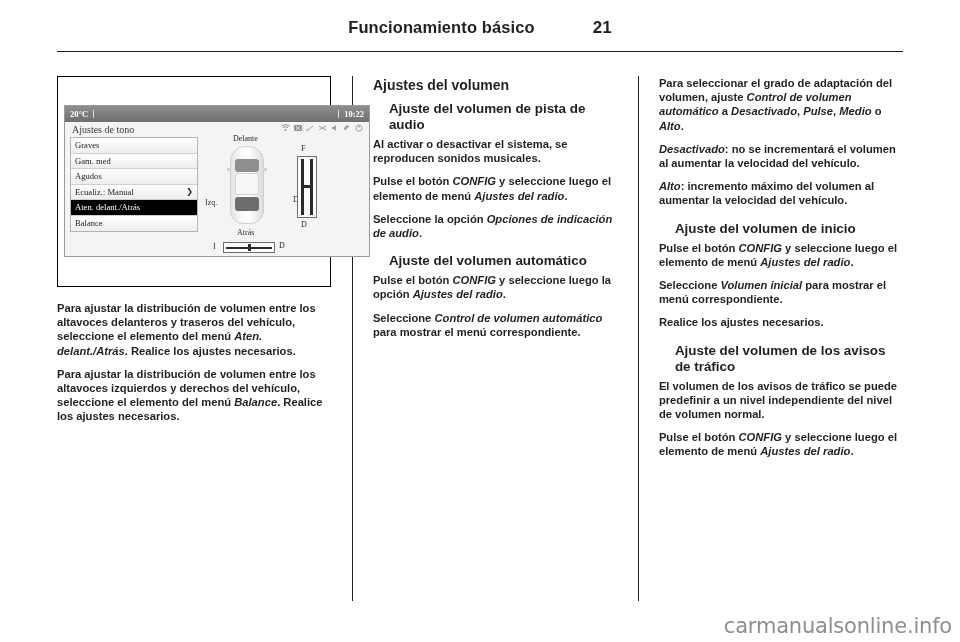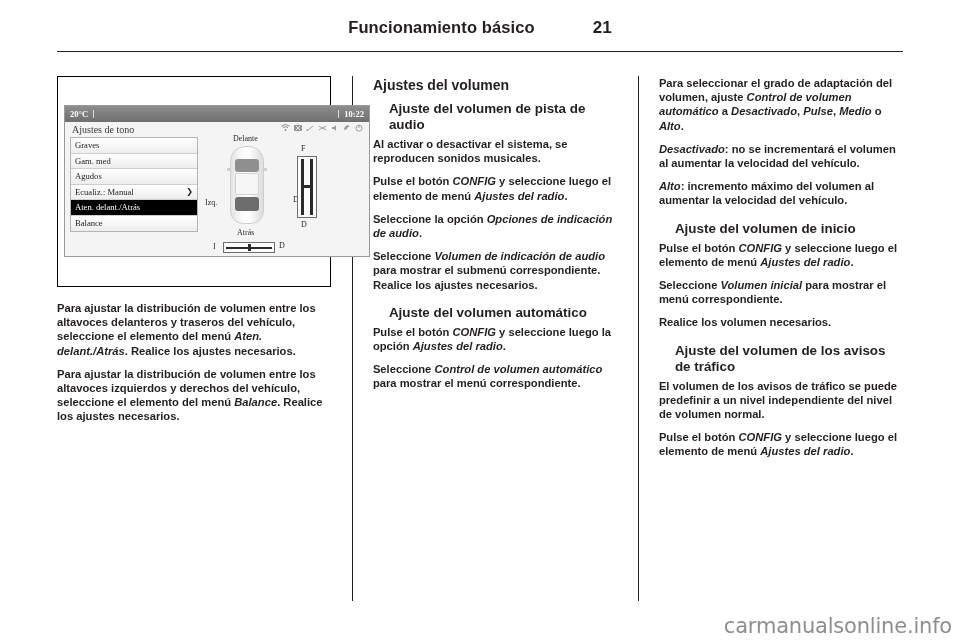--- a/index.html
+++ b/index.html
@@ -476,40 +476,39 @@
     <div class="col-divider"></div>
     <div class="col-gap"></div>
 
     <div class="col">
       <h2 class="sect">Ajustes del volumen</h2>
       <h3 class="sub">Ajuste del volumen de pista de audio</h3>
 
       <p class="body"><span>Al activar o desactivar el sistema, se reproducen sonidos musicales.</span></p>
       <p class="body"><span>Pulse el botón </span><span class="it">CONFIG</span><span> y seleccione luego el elemento de menú </span><span class="it">Ajustes del radio</span><span>.</span></p>
       <p class="body"><span>Seleccione la opción </span><span class="it">Opciones de indicación de audio</span><span>.</span></p>
-      <p class="body"><span>Seleccione </span><span class="it">Volumen de indicación de audio</span><span> para mostrar el submenú correspondiente. Realice los ajustes necesarios.</span></p>
 
       <h3 class="sub spaced">Ajuste del volumen automático</h3>
       <p class="body"><span>Pulse el botón </span><span class="it">CONFIG</span><span> y seleccione luego la opción </span><span class="it">Ajustes del radio</span><span>.</span></p>
       <p class="body"><span>Seleccione </span><span class="it">Control de volumen automático</span><span> para mostrar el menú correspondiente.</span></p>
     </div>
 
     <div class="col-gap"></div>
     <div class="col-divider"></div>
     <div class="col-gap"></div>
 
     <div class="col">
       <p class="body"><span>Para seleccionar el grado de adaptación del volumen, ajuste </span><span class="it">Control de volumen automático</span><span> a </span><span class="it">Desactivado</span><span>, </span><span class="it">Pulse</span><span>, </span><span class="it">Medio</span><span> o </span><span class="it">Alto</span><span>.</span></p>
       <p class="body"><span class="it">Desactivado</span><span>: no se incrementará el volumen al aumentar la velocidad del vehículo.</span></p>
       <p class="body"><span class="it">Alto</span><span>: incremento máximo del volumen al aumentar la velocidad del vehículo.</span></p>
 
       <h3 class="sub spaced">Ajuste del volumen de inicio</h3>
       <p class="body"><span>Pulse el botón </span><span class="it">CONFIG</span><span> y seleccione luego el elemento de menú </span><span class="it">Ajustes del radio</span><span>.</span></p>
       <p class="body"><span>Seleccione </span><span class="it">Volumen inicial</span><span> para mostrar el menú correspondiente.</span></p>
-      <p class="body"><span>Realice los volumen necesarios.</span></p>
+      <p class="body"><span>Realice los ajustes necesarios.</span></p>
 
       <h3 class="sub spaced">Ajuste del volumen de los avisos de tráfico</h3>
       <p class="body"><span>El volumen de los avisos de tráfico se puede predefinir a un nivel independiente del nivel de volumen normal.</span></p>
       <p class="body"><span>Pulse el botón </span><span class="it">CONFIG</span><span> y seleccione luego el elemento de menú </span><span class="it">Ajustes del radio</span><span>.</span></p>
     </div>
   </div>
 
   <div class="watermark">carmanualsonline.info</div>
 </div>
 

